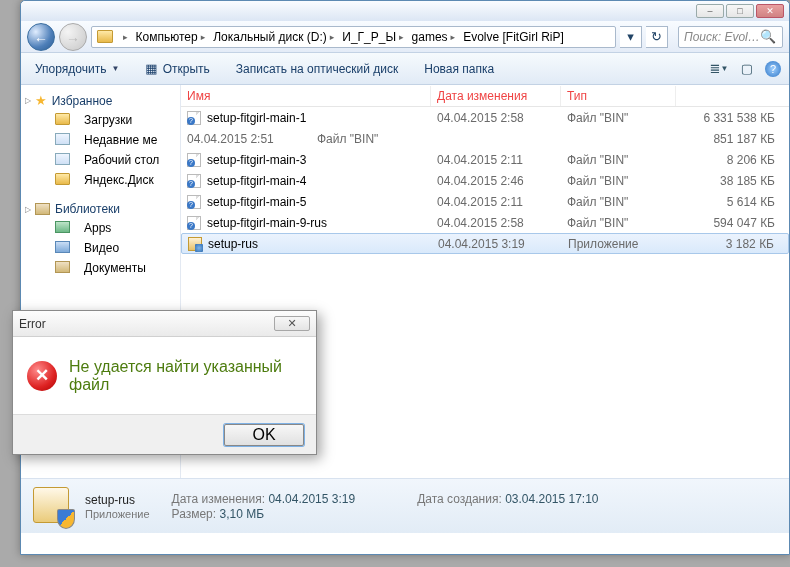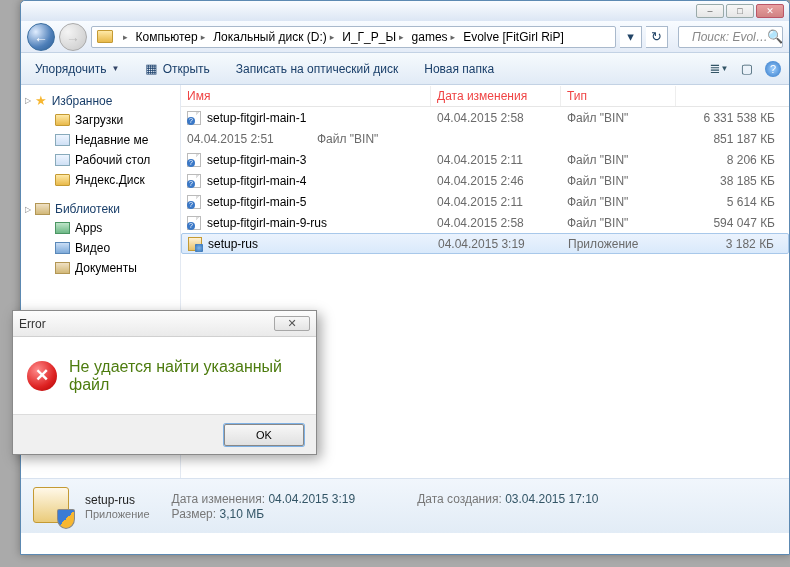--- a/index.html
+++ b/index.html
@@ -9,36 +9,36 @@
   .titlebar .wbtn{width:28px;height:14px;border:1px solid #9aa;border-radius:2px;background:linear-gradient(#f7f7f7,#e6e6e6);display:flex;align-items:center;justify-content:center;font-size:9px;color:#555}
   .titlebar .wbtn.close{background:linear-gradient(#e9a0a0,#d08282);color:#fff;border-color:#b56}
   .navbar{height:32px;background:linear-gradient(180deg,#f8fbff,#e4ecf7);display:flex;align-items:center;padding:0 6px;gap:4px;border-bottom:1px solid #c3d2e4}
   .navbtn{width:28px;height:28px;border-radius:50%;background:radial-gradient(circle at 30% 30%,#e0edff,#4e7fb9 60%,#2c5b91);border:1px solid #3b6ea0;position:relative;display:flex;align-items:center;justify-content:center;color:#fff;font-size:14px}
   .navbtn.disabled{background:radial-gradient(circle at 30% 30%,#f4f4f4,#d9d9d9 60%,#c7c7c7);border-color:#aaa;color:#bbb}
   .addrbar{flex:1;height:22px;border:1px solid #a9b9cc;background:#fff;display:flex;align-items:center;padding:0 2px;border-radius:2px;overflow:hidden}
   .folder-ico{width:16px;height:13px;background:linear-gradient(#ffe9a7,#e8b94a);border:1px solid #c49a33;border-radius:1px;margin:0 3px;flex-shrink:0}
   .bc{display:flex;align-items:center;padding:1px 4px;white-space:nowrap}
   .bc .chev{font-size:9px;color:#666;margin-left:3px}
   .reficon{width:22px;height:22px;border:1px solid #a9b9cc;border-left:0;display:flex;align-items:center;justify-content:center;color:#246;font-size:13px;background:#fff}
-  .searchbox{width:105px;height:22px;border:1px solid #a9b9cc;background:#fff;border-radius:2px;display:flex;align-items:center;padding:0 13px;margin-left:6px;color:#888;font-style:italic;overflow:hidden;white-space:nowrap}
+  .searchbox{width:105px;height:22px;border:1px solid #a9b9cc;background:#fff;border-radius:2px;display:flex;align-items:center;padding:0 5px;margin-left:6px;color:#888;font-style:italic;overflow:hidden;white-space:nowrap}
   .searchbox .sicon{margin-left:auto;color:#3469a7;font-style:normal;font-size:13px}
   .toolbar{height:32px;background:linear-gradient(#f6fafd,#e1ebf6);display:flex;align-items:center;padding:0 8px;gap:14px;border-bottom:1px solid #c3d2e4}
   .tbtn{display:flex;align-items:center;gap:5px;color:#1a3f6a;padding:3px 6px;border-radius:2px}
   .tbtn .dd{font-size:8px;color:#346}
   .tbtn .ico{font-size:13px}
   .tool-right{margin-left:auto;display:flex;gap:8px;align-items:center}
   .tool-ico{width:20px;height:20px;display:flex;align-items:center;justify-content:center;color:#356;font-size:13px}
   .help-ico{width:16px;height:16px;border-radius:50%;background:radial-gradient(#9ecfff,#2d74c4);color:#fff;font-size:11px;display:flex;align-items:center;justify-content:center}
   .content{display:flex;height:393px}
   .sidebar{width:160px;border-right:1px solid #e3e9f2;padding:6px 0;overflow:hidden}
   .sgroup{margin-bottom:10px}
   .sghdr{display:flex;align-items:center;gap:5px;padding:2px 4px 2px 14px;font-size:12px;color:#1a3f6a}
   .sghdr .exp{position:absolute;left:4px;font-size:8px;color:#888}
   .sghdr{position:relative}
-  .sitem{display:flex;align-items:center;gap:5px;padding:3px 4px 3px 34px;white-space:nowrap;overflow:hidden;text-overflow:ellipsis}
+  .sitem{display:flex;gap:14px;padding:3px 4px 3px 34px;white-space:nowrap;overflow:hidden;text-overflow:ellipsis}
   .star{color:#f7b731;font-size:13px}
   .sico{width:15px;height:12px;display:inline-block;flex-shrink:0}
   .ico-folder{background:linear-gradient(#ffe9a7,#e8b94a);border:1px solid #c49a33;border-radius:1px}
   .ico-doc{background:linear-gradient(#eef5ff,#cfe0f5);border:1px solid #8ab}
   .ico-lib-apps{background:linear-gradient(#bde4c8,#6db886);border:1px solid #4b9563}
   .ico-lib-video{background:linear-gradient(#c9ddf5,#7eaad9);border:1px solid #5a88b8}
   .ico-lib-docs{background:linear-gradient(#efe0c3,#d2b878);border:1px solid #b29654}
   .ico-disk{background:#e5e5e5;border:1px solid #999;border-radius:1px}
   .filepane{flex:1;display:flex;flex-direction:column}
   .cols-hdr{display:flex;border-bottom:1px solid #e6e6e6;height:22px;align-items:center;color:#ef4444}
@@ -68,21 +68,21 @@
   .sb-col .val{color:#356}
   
   .errdlg{position:absolute;left:12px;top:310px;width:305px;height:145px;background:#f0f0f0;border:1px solid #8a8a8a;box-shadow:4px 4px 12px rgba(0,0,0,.35)}
   .errtitle{height:26px;background:linear-gradient(#fdfdfd,#eaeaea);border-bottom:1px solid #d0d0d0;display:flex;align-items:center;padding:0 6px}
   .errtitle .ttxt{font-size:12px;color:#333}
   .errtitle .xbox{margin-left:auto;width:36px;height:15px;border:1px solid #a7a7a7;border-radius:2px;background:linear-gradient(#f7f7f7,#e4e4e4);display:flex;align-items:center;justify-content:center;font-size:11px;color:#555}
   .errbody{padding:18px 14px;display:flex;align-items:center;gap:12px;background:#fff;height:77px}
   .erricon{width:30px;height:30px;border-radius:50%;background:radial-gradient(circle at 35% 30%,#ff8b8b,#d22 60%,#a00);color:#fff;display:flex;align-items:center;justify-content:center;font-size:17px;font-weight:bold;flex-shrink:0}
   .errmsg{font-size:16px;color:#4d7c0f}
   .errfoot{height:40px;background:#f0f0f0;display:flex;align-items:center;justify-content:flex-end;padding:0 12px;border-top:1px solid #dcdcdc}
-  .okbtn{width:80px;height:22px;border:1px solid #888;background:linear-gradient(#f7f7f7,#e1e1e1);font-size:11px;display:flex;align-items:center;justify-content:center;border-radius:2px;box-shadow:0 0 0 1px #7eb1e5}
+  .okbtn{width:80px;height:22px;border:1px solid #888;background:linear-gradient(#f7f7f7,#e1e1e1);font-size:16px;display:flex;align-items:center;justify-content:center;border-radius:2px;box-shadow:0 0 0 1px #7eb1e5}
 </style>
 </head>
 <body>
 
 <div class="window">
   <div class="titlebar">
     <div class="wbtn">‒</div>
     <div class="wbtn">□</div>
     <div class="wbtn close">✕</div>
   </div>

